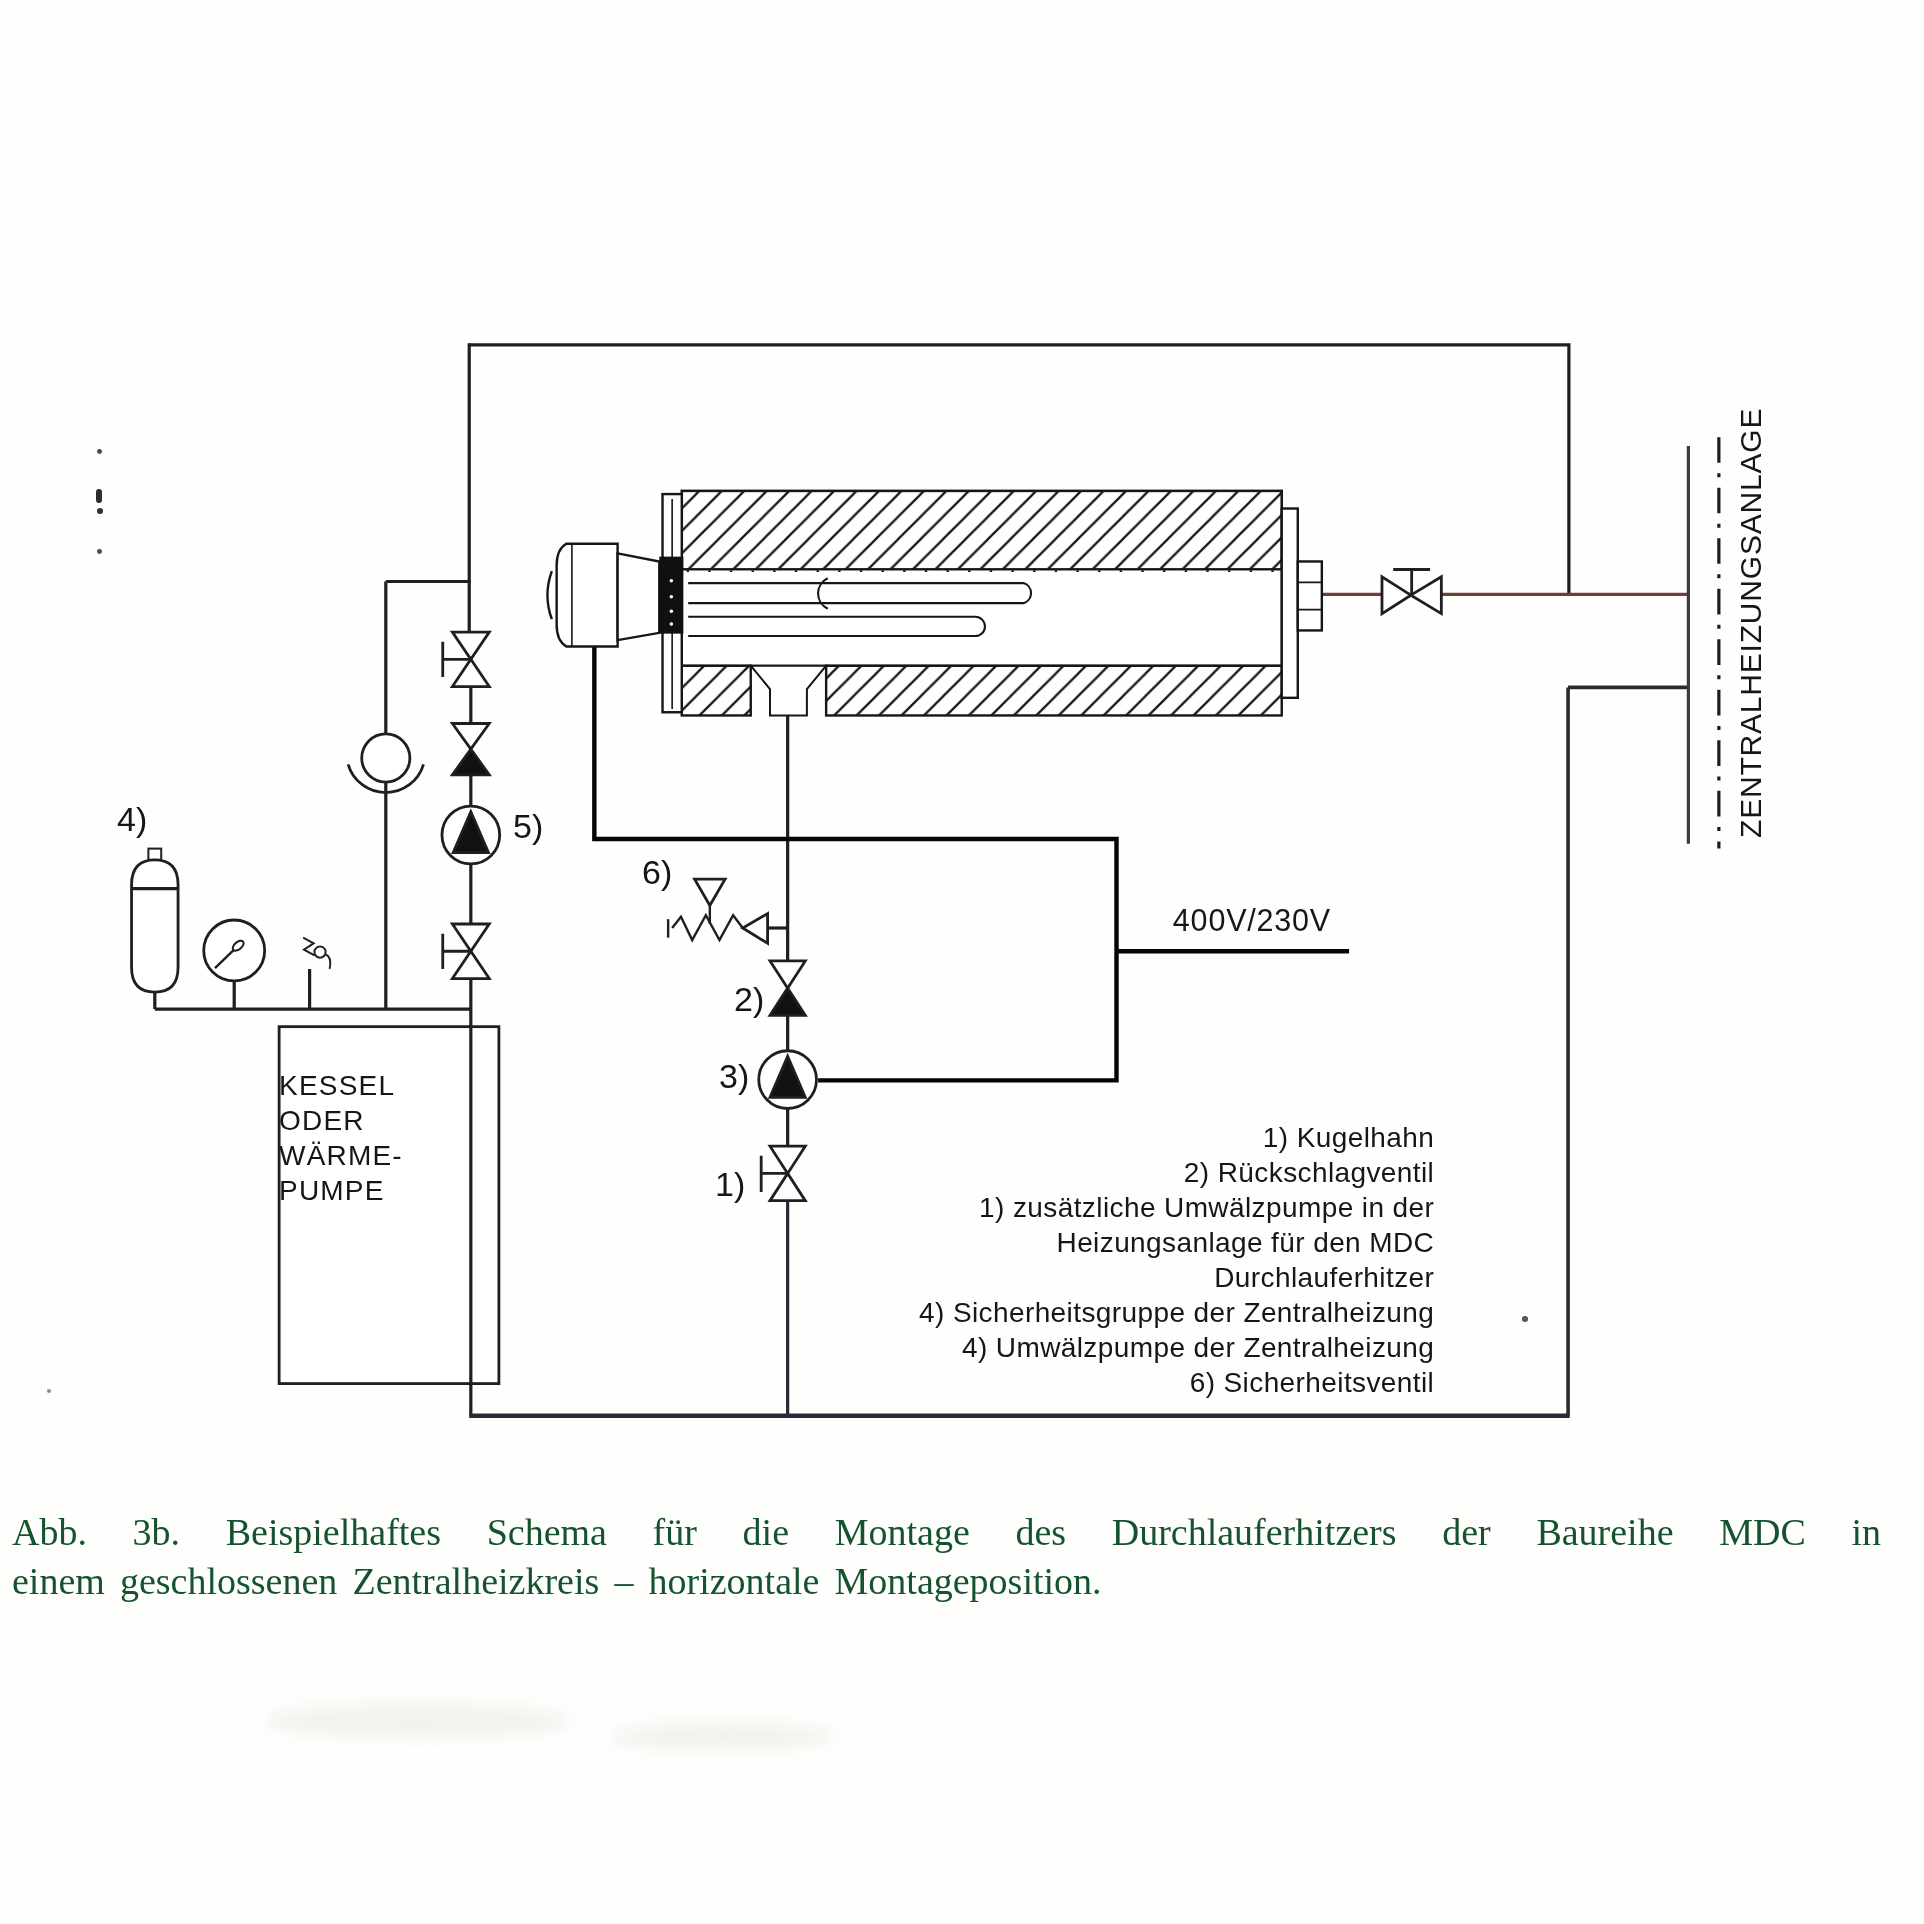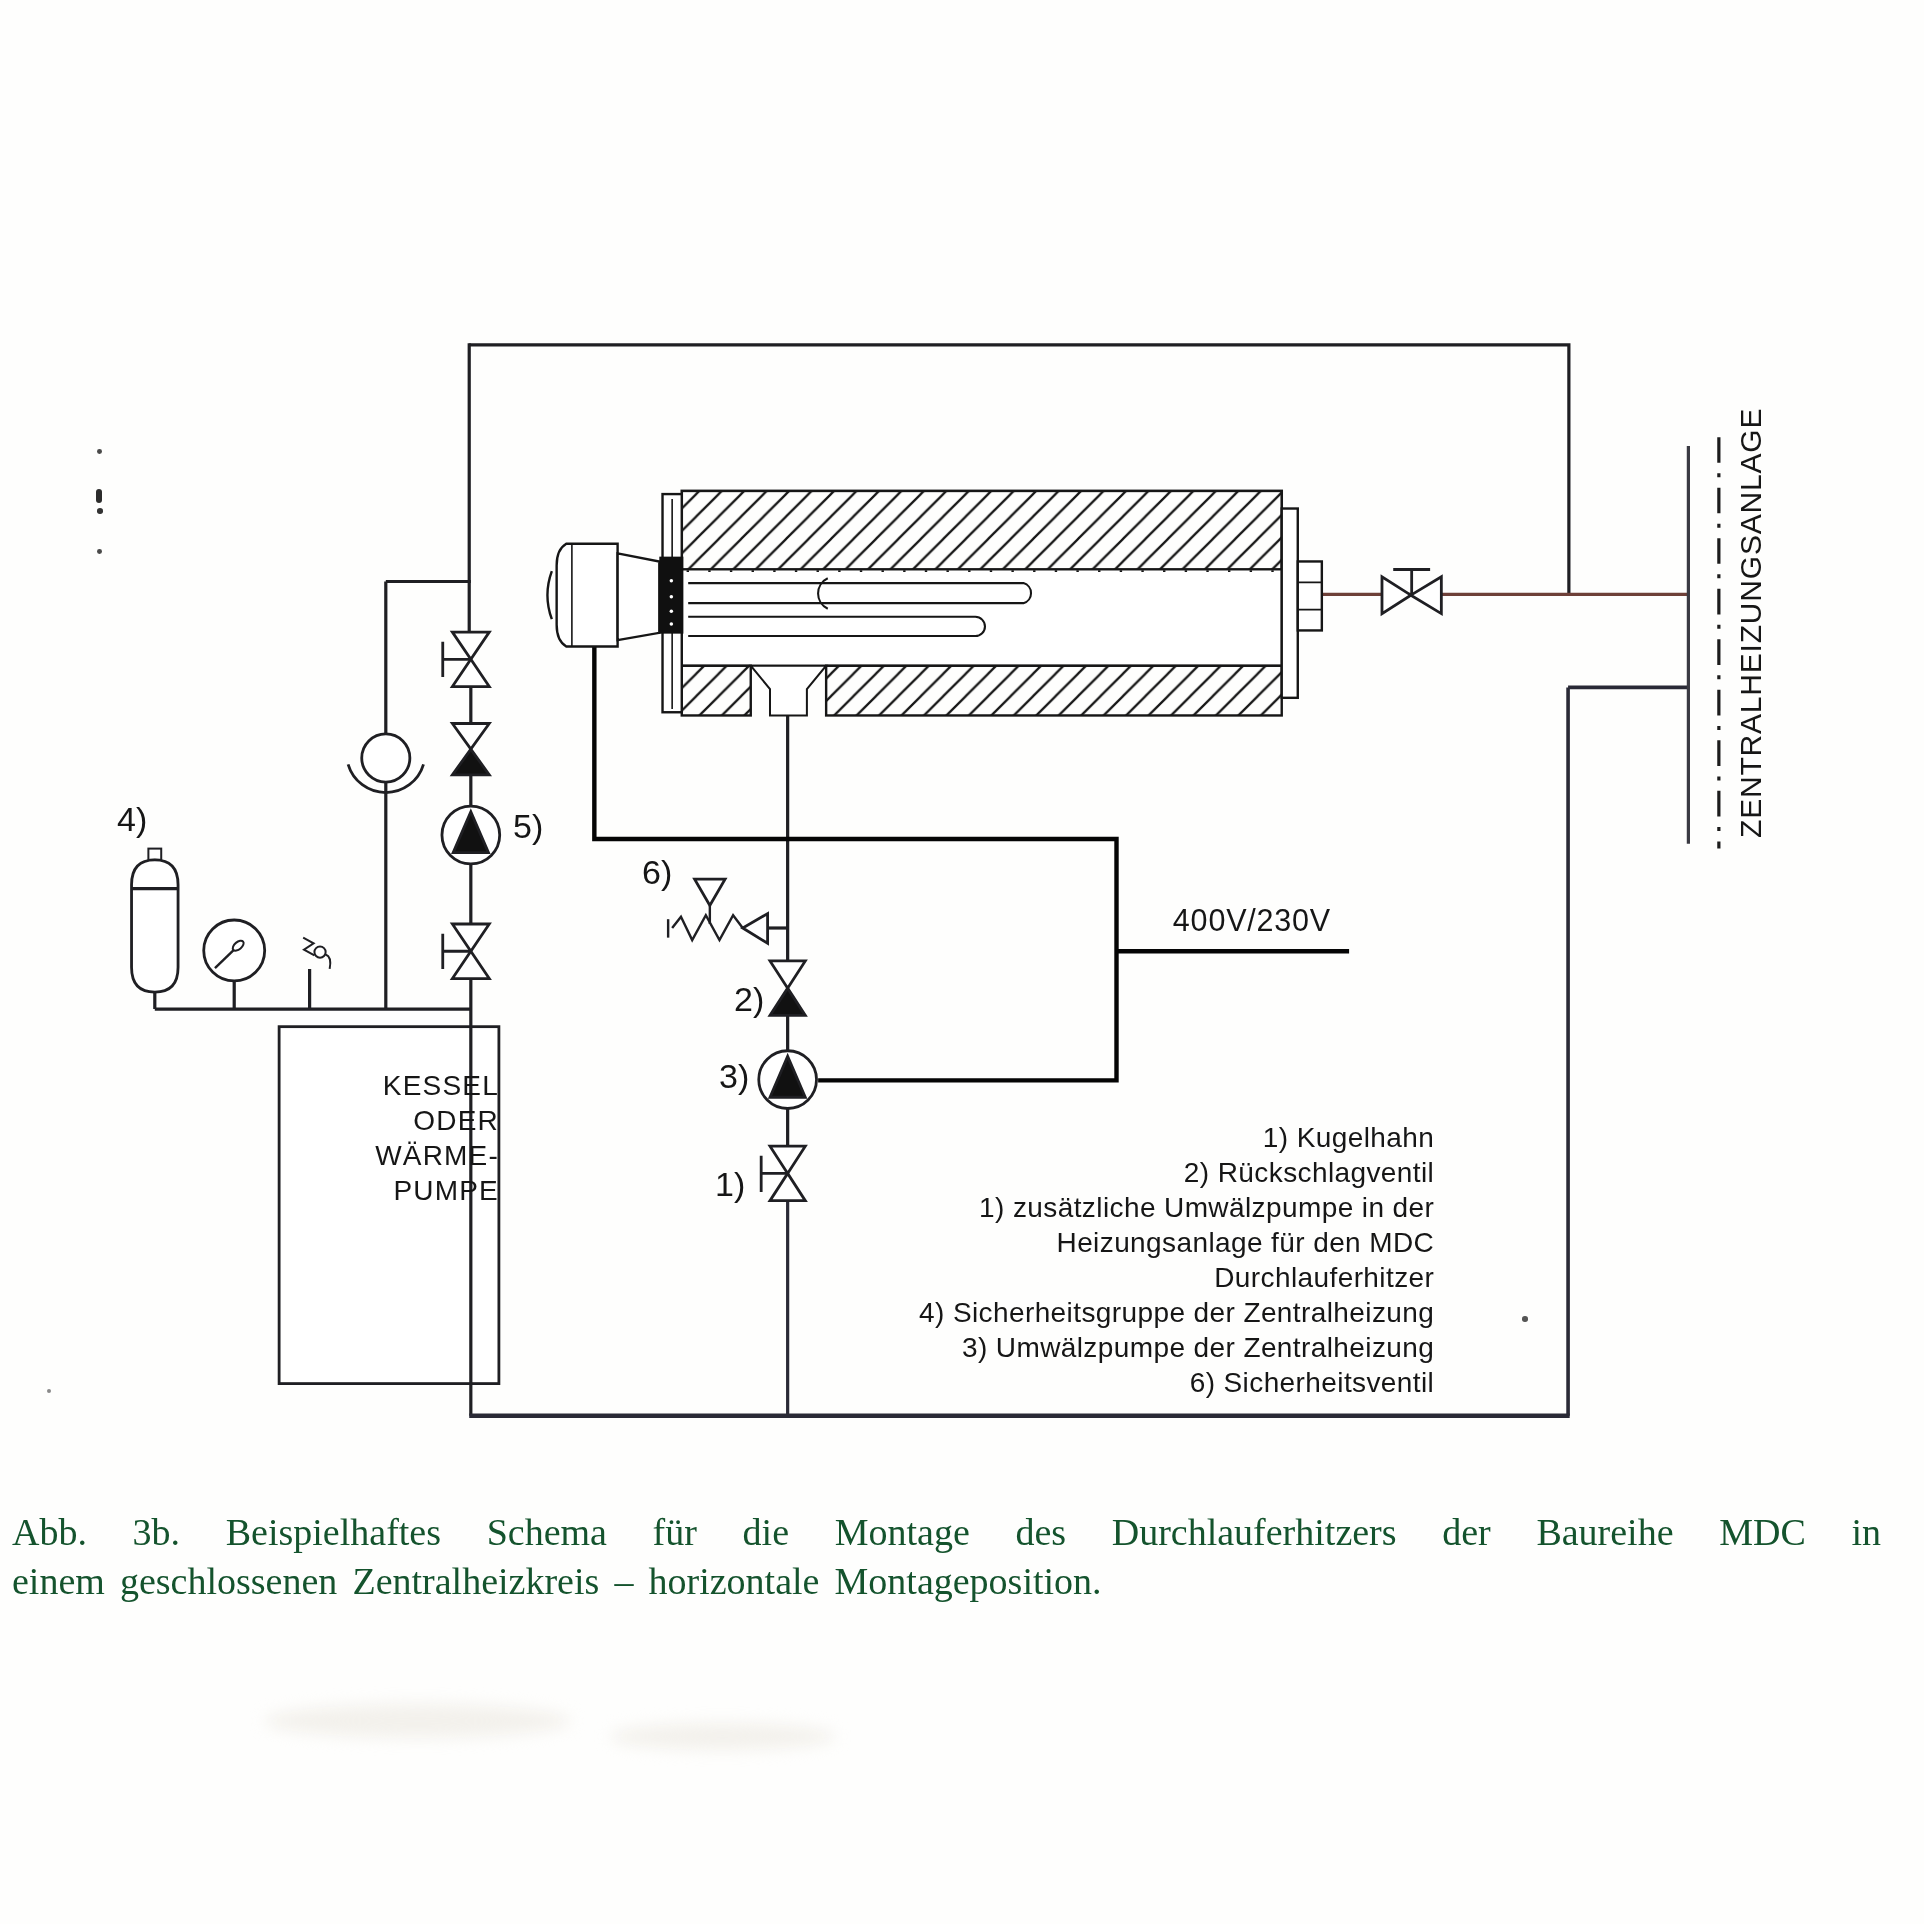--- a/index.html
+++ b/index.html
@@ -2,21 +2,21 @@
 <html style="font-size:13px"><head>
 <meta charset="utf-8">
 <style>
   html,body{margin:0;padding:0;background:#ffffff;}
   #canvas{position:relative;width:1925px;height:1925px;background:#fefefd;overflow:hidden;
           font-family:"Liberation Sans",sans-serif;color:#141414;}
   #diagram-svg{position:absolute;left:0;top:0;width:1925px;height:1925px;}
   .lbl{position:absolute;white-space:nowrap;font-family:"Liberation Sans",sans-serif;color:#161616;}
   .part-label{font-size:34px;font-weight:400;}
   .voltage{font-size:30.5px;letter-spacing:0.8px;width:234px;text-align:center;}
-  .boiler-text{width:220px;text-align:right;font-size:28px;line-height:35px;letter-spacing:1.2px;white-space:normal;}
+  .boiler-text{width:220px;text-align:left;font-size:28px;line-height:35px;letter-spacing:1.2px;white-space:normal;}
   .legend{font-size:28px;line-height:35px;letter-spacing:0.4px;text-align:right;}
   .wall-text{font-size:30px;letter-spacing:0.8px;transform:rotate(-90deg);transform-origin:left top;}
   .caption{font-family:"Liberation Serif",serif;font-size:38px;color:#14532d;}
   .caption.l1{width:1869px;text-align:justify;text-align-last:justify;}
   .caption.l2{word-spacing:5.6px;}
   .dot{position:absolute;border-radius:50%;background:#4a4a4a;}
   .smudge{position:absolute;border-radius:50%;background:#f3f1ec;filter:blur(7.2px);}
 </style>
 </head>
 <body>
@@ -192,21 +192,21 @@
 
   <div class="lbl wall-text" style="left:1734px;top:838px;">ZENTRALHEIZUNGSANLAGE</div>
 
   <div class="lbl legend" style="left:919px;top:1120px;">
     <div>1) Kugelhahn</div>
     <div>2) Rückschlagventil</div>
     <div>1) zusätzliche Umwälzpumpe in der</div>
     <div>Heizungsanlage für den MDC</div>
     <div>Durchlauferhitzer</div>
     <div>4) Sicherheitsgruppe der Zentralheizung</div>
-    <div>3) Umwälzpumpe der Zentralheizung</div>
+    <div>4) Umwälzpumpe der Zentralheizung</div>
     <div>6) Sicherheitsventil</div>
   </div>
 
   <div class="lbl caption l1" style="left:12px;top:1510px;">Abb. 3b. Beispielhaftes Schema für die Montage des Durchlauferhitzers der Baureihe MDC in</div>
   <div class="lbl caption l2" style="left:12px;top:1559px;">einem geschlossenen Zentralheizkreis – horizontale Montageposition.</div>
 
   <div class="dot" style="left:97px;top:449px;width:4.8px;height:4.8px;"></div>
   <div class="dot" style="left:96px;top:489px;width:6.4px;height:13.6px;border-radius:3.2px;background:#2c2c2c;"></div>
   <div class="dot" style="left:97px;top:508px;width:5.6px;height:5.6px;background:#333;"></div>
   <div class="dot" style="left:97px;top:549px;width:4.8px;height:4.8px;"></div>

